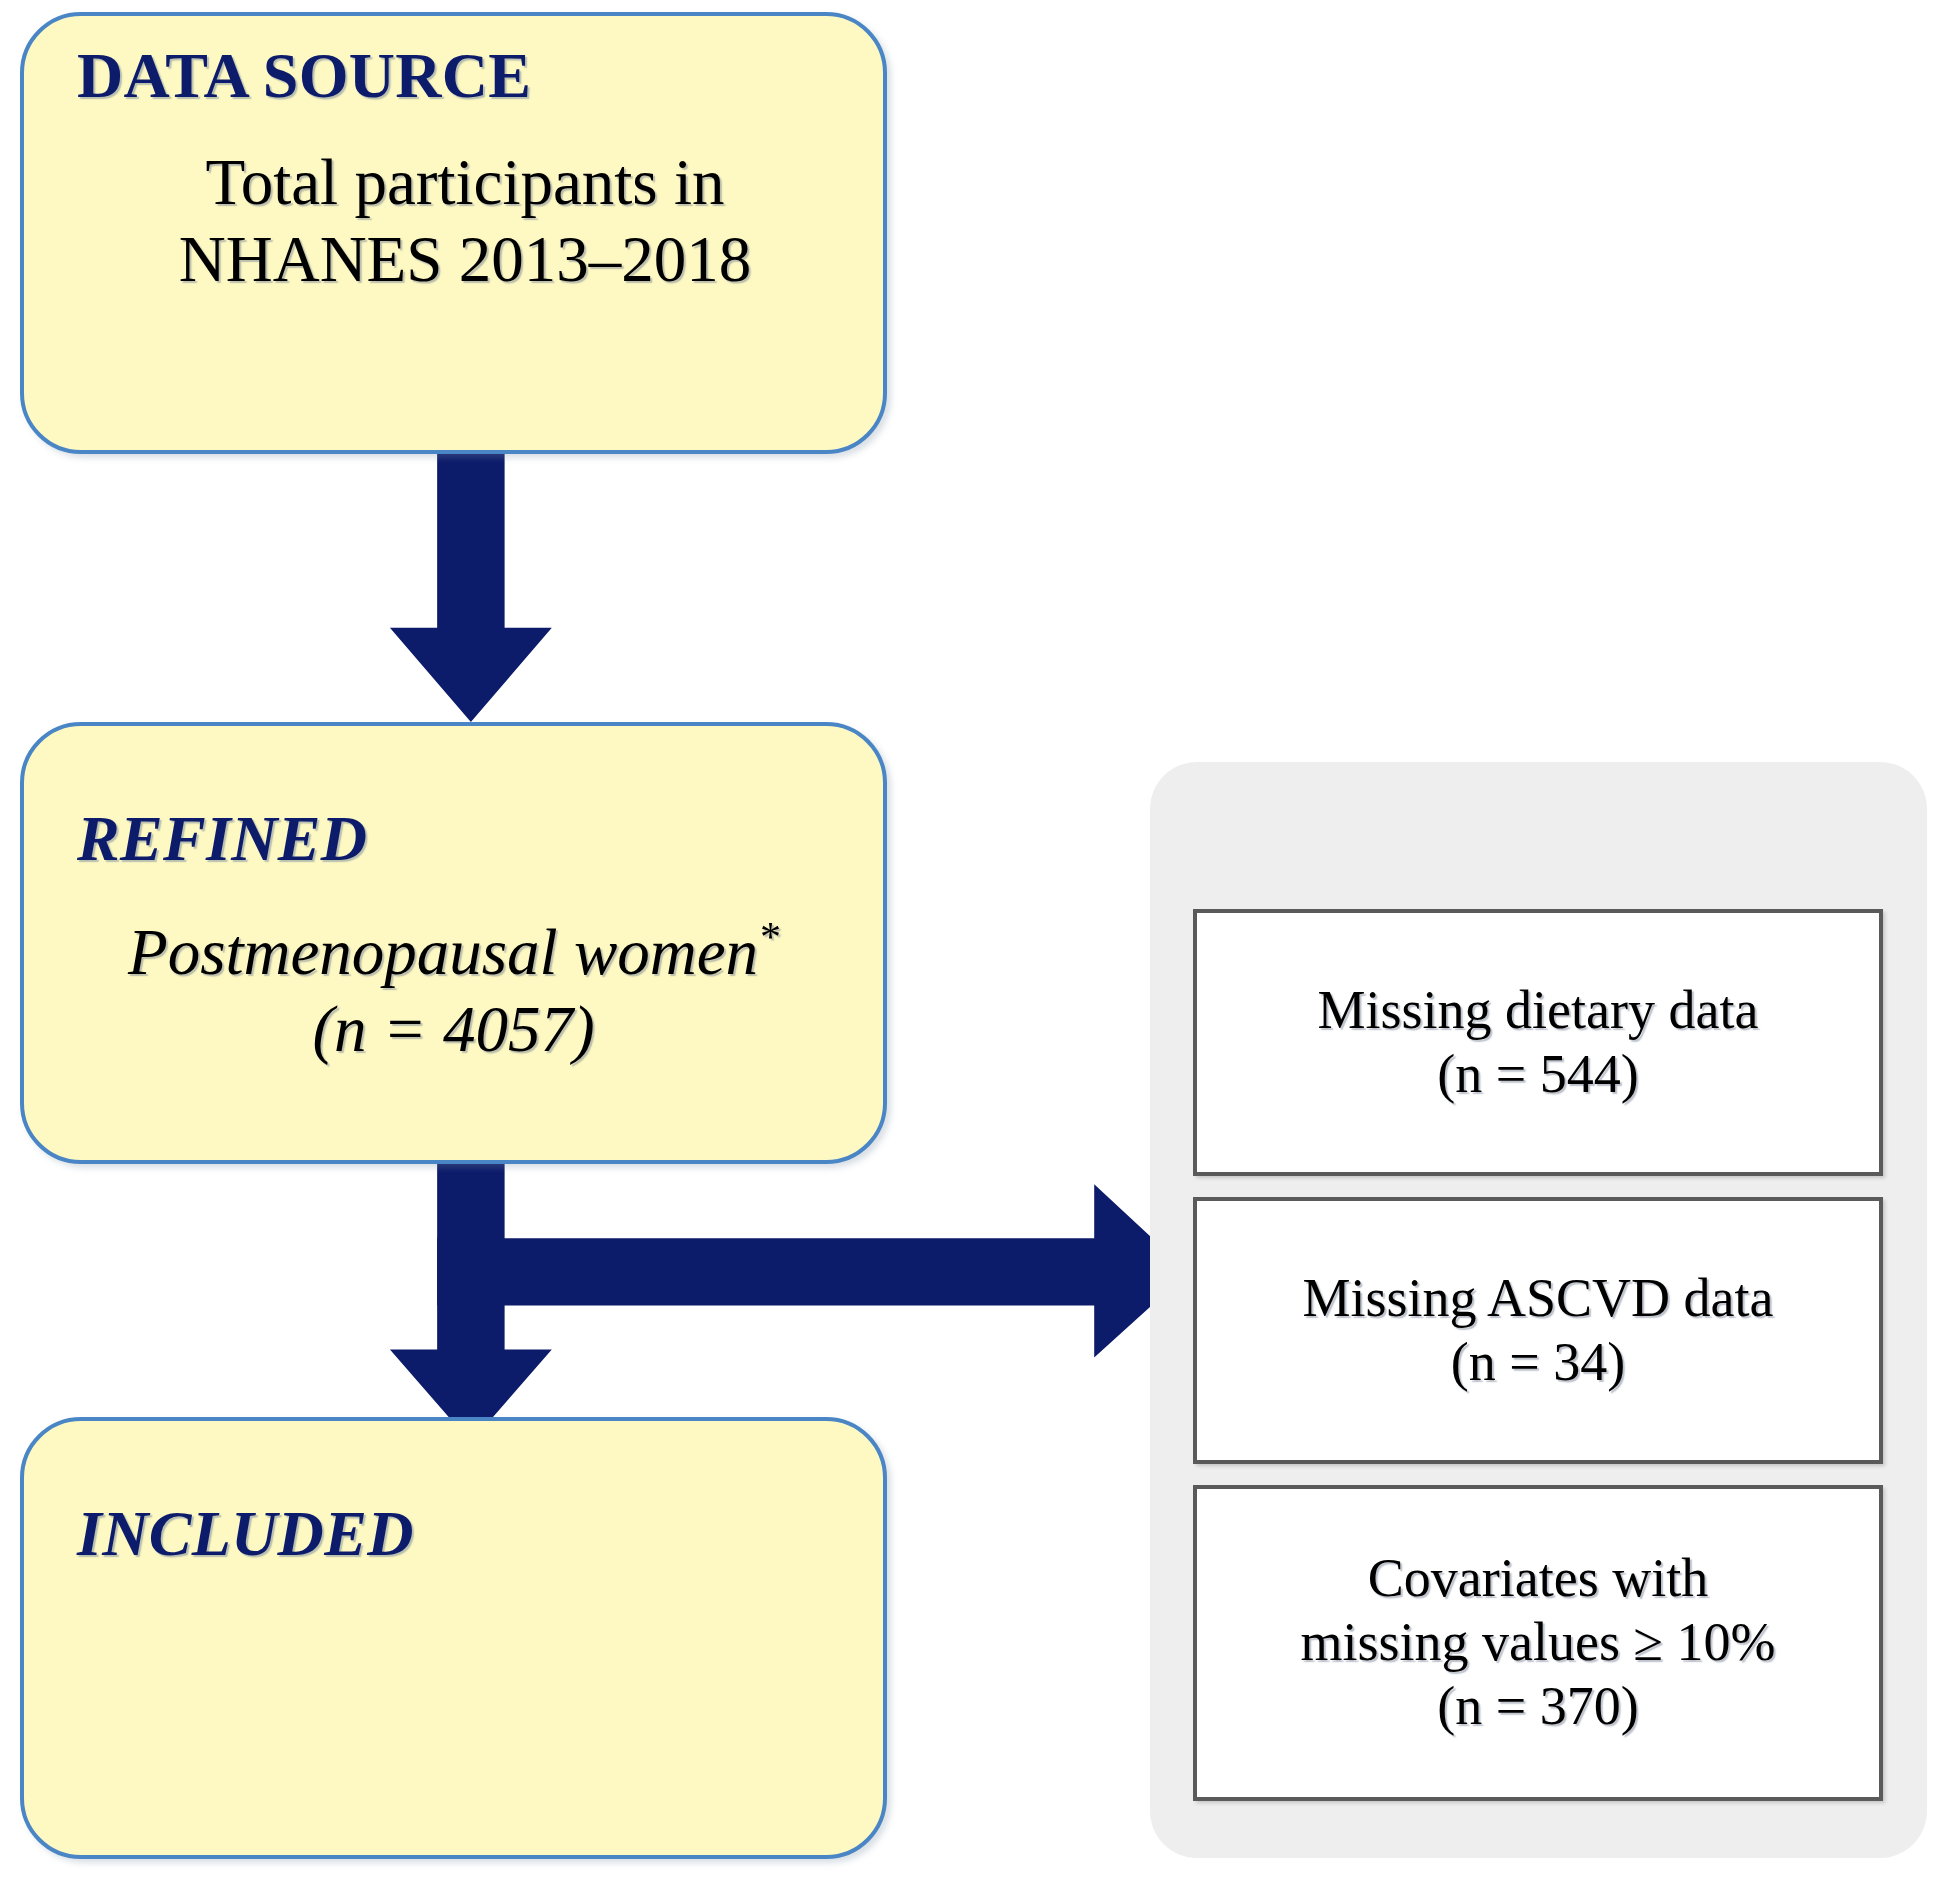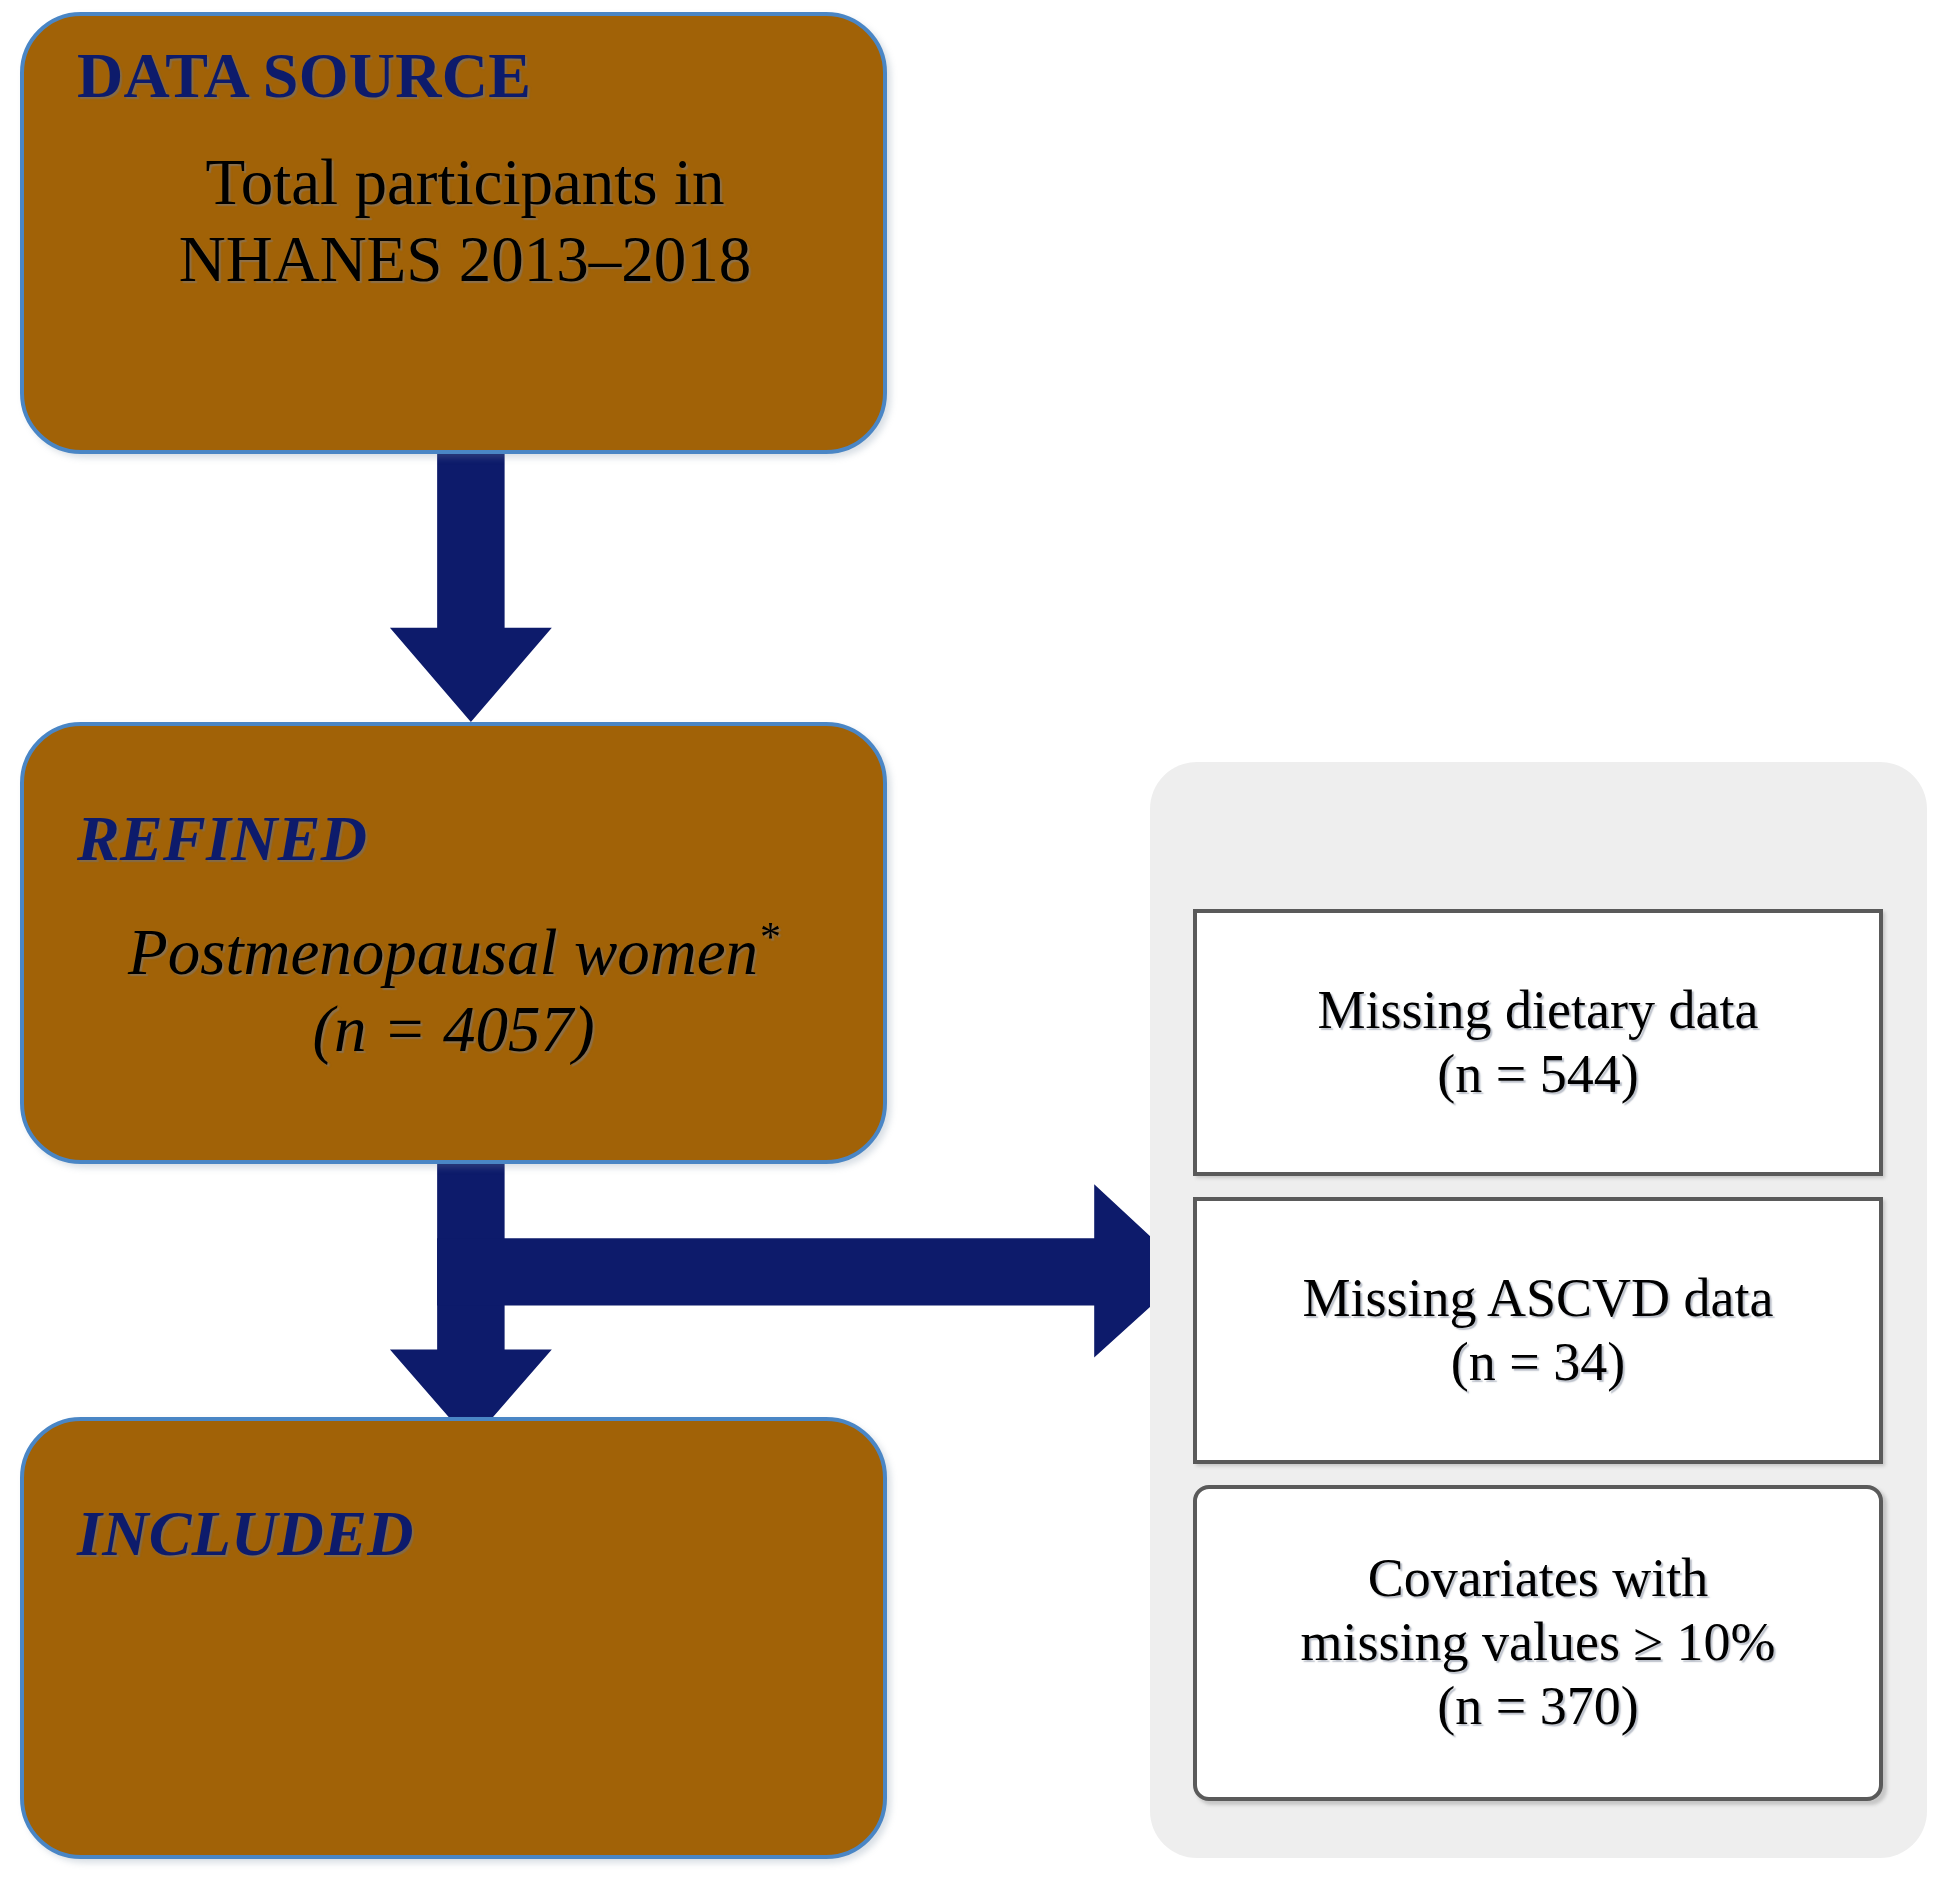--- a/index.html
+++ b/index.html
@@ -15,21 +15,21 @@
     width: 1955px;
     height: 1882px;
     background: #ffffff;
     overflow: hidden;
   }
 
   
   .flow-box {
     position: absolute;
     box-sizing: border-box;
-    background: #a16207;
+    background: #fef9c3;
     border: 4.7px solid #4a86c5;
     border-radius: 61px;
     box-shadow: 4px 4px 6px rgba(120,140,160,0.28);
   }
   .flow-box .stage-label {
     position: absolute;
     color: #0d1b6b;
     font-weight: bold;
     font-size: 64px;
     letter-spacing: 0.3px;
@@ -109,21 +109,21 @@
     color: #000000;
     font-size: 54px;
     line-height: 1.18;
   }
   .exclusion-box .ex-lines div {
     white-space: nowrap;
     text-shadow: 2px 2px 1.3px rgba(120,130,150,0.5);
   }
   #exclusion-box-0 { top: 147px; height: 267px; }
   #exclusion-box-1 { top: 435px; height: 267px; }
-  #exclusion-box-2 { top: 723px; height: 316px; border-radius: 16px; }
+  #exclusion-box-2 { top: 723px; height: 316px; }
 
   
   #arrows {
     position: absolute;
     left: 0;
     top: 0;
     width: 1955px;
     height: 1882px;
     pointer-events: none;
   }

